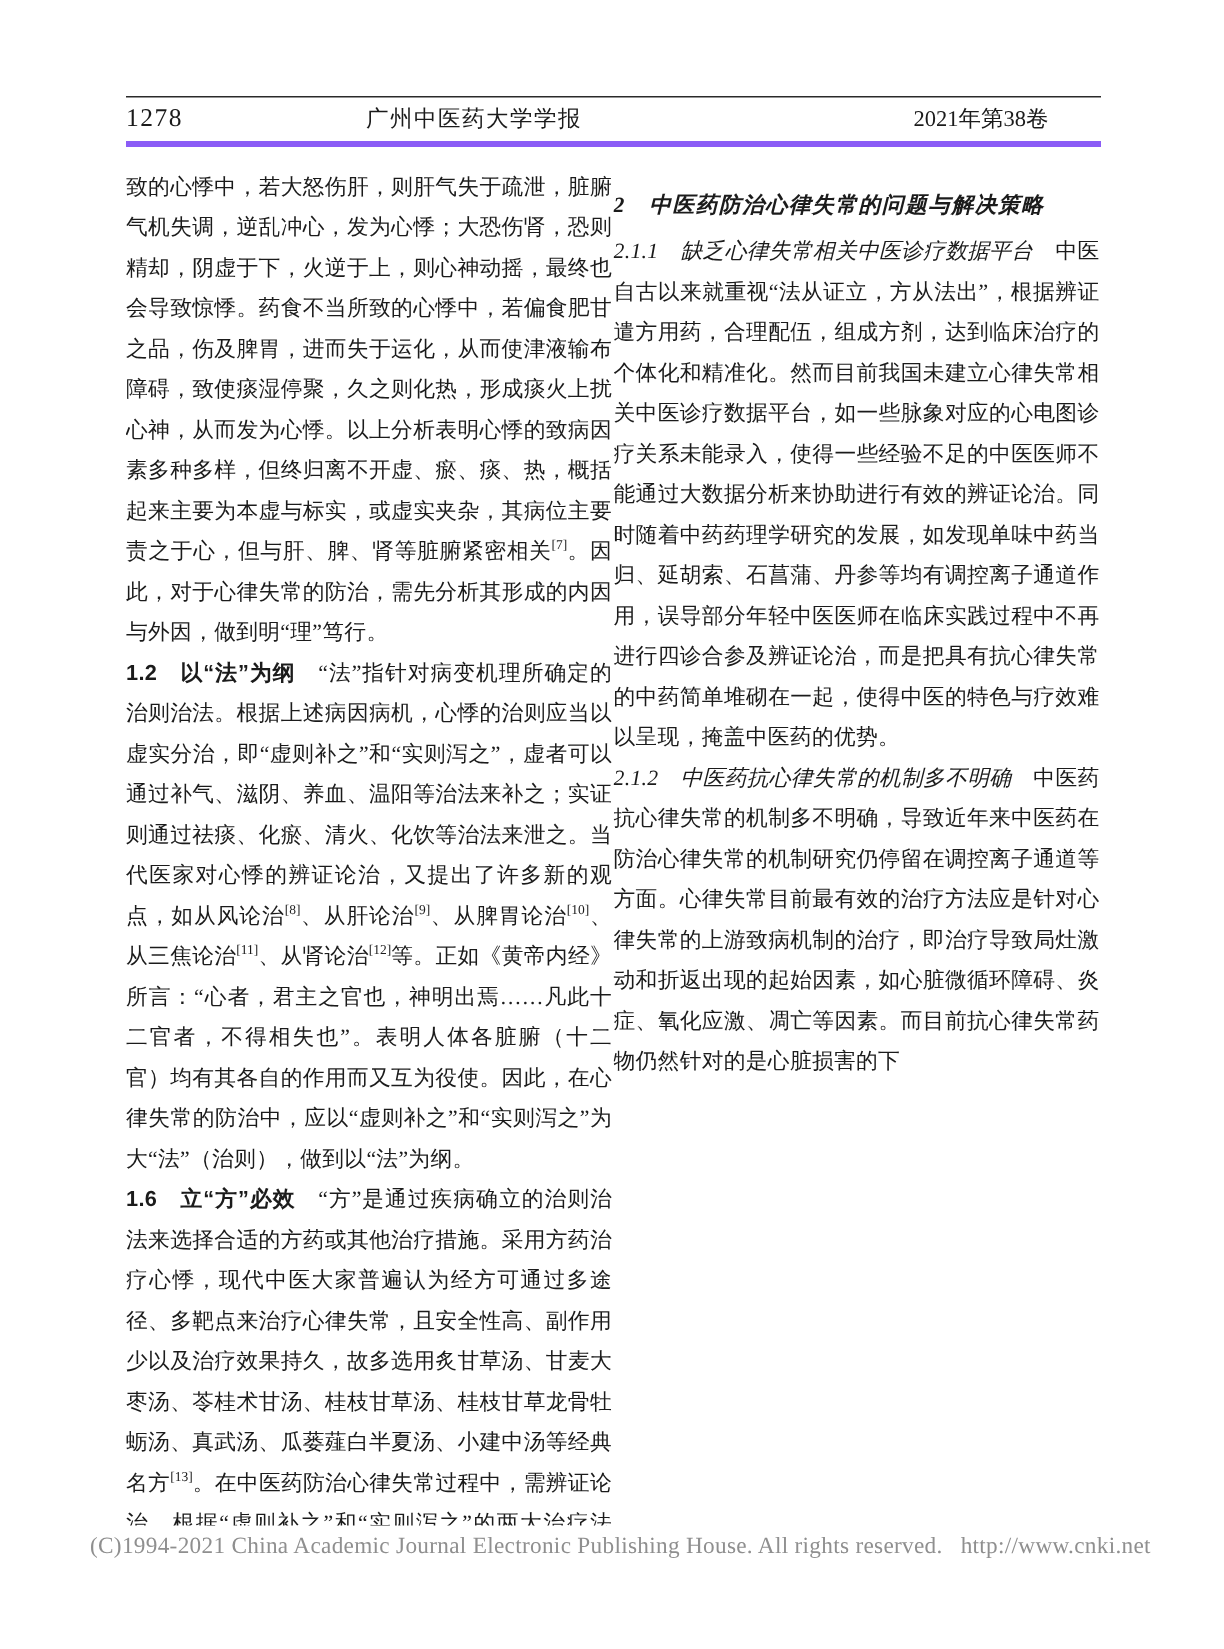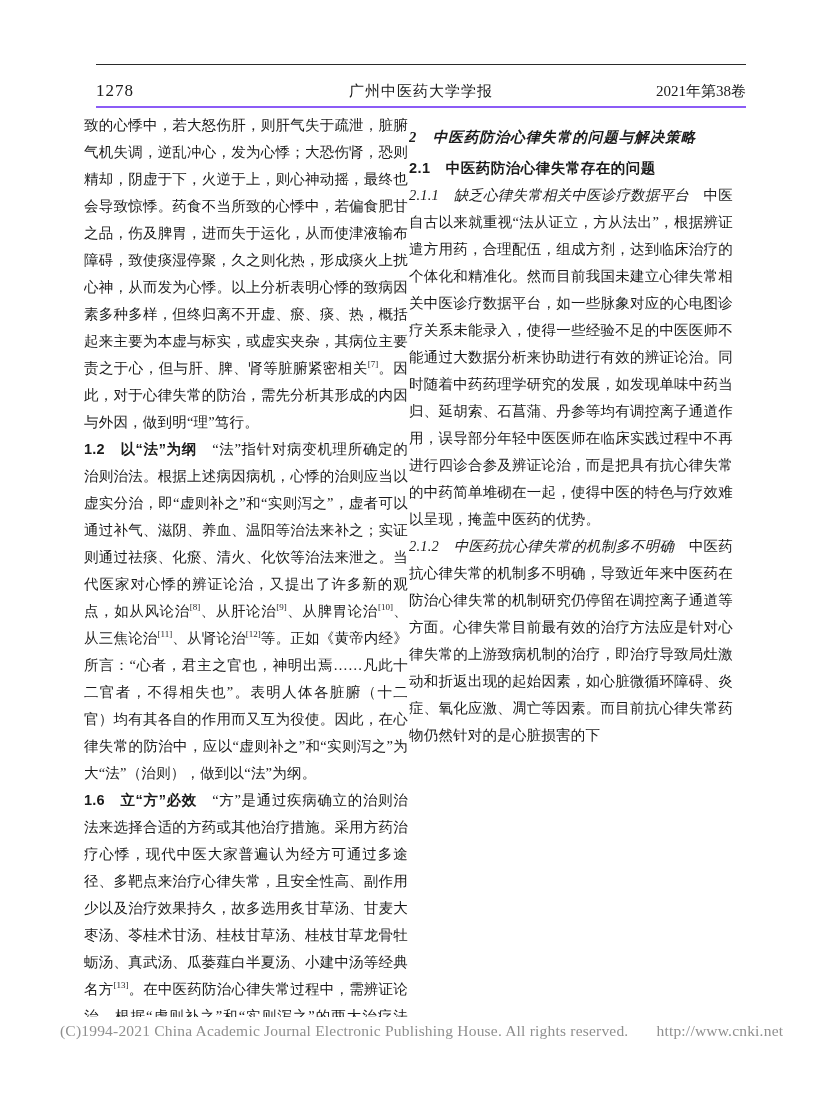--- a/index.html
+++ b/index.html
@@ -11,30 +11,29 @@
     font-family: "Liberation Serif", "DejaVu Serif", serif;
     color: #1b1b1b;
     overflow: hidden;
   }
   .header {
     position: absolute;
     top: 64px;
     left: 84px;
     width: 650px;
     border-top: 1px solid #2a2a2a;
-    border-bottom: 2px solid #8b5cf6;
-    padding: 16px 0 5px 0;
+    border-bottom: 4px solid #8b5cf6;
+    padding: 4px 0 5px 0;
     display: flex;
     align-items: baseline;
     font-size: 15px;
-    margin-left: 12px;
   }
   .header .pgnum { width: 160px; font-size: 17px; letter-spacing: 1px; }
-  .header .jtitle { flex: 1; text-align: center; letter-spacing: 1px; }
-  .header .vol { width: 160px; text-align: right; }
+  .header .jtitle { flex: 1; text-align: left; letter-spacing: 1px; }
+  .header .vol { width: 160px; text-align: center; }
   .columns {
     position: absolute;
     top: 112px;
     left: 84px;
     width: 664px;
     height: 905px;
     display: flex;
     gap: 1px;
     overflow: hidden;
   }
@@ -78,42 +77,41 @@
   .footer {
     position: absolute;
     top: 1022px;
     left: 60px;
     width: 700px;
     font-size: 15.5px;
     color: #8f8f8f;
     letter-spacing: 0.2px;
     white-space: nowrap;
   }
-  .footer .url { margin-left: 28px; }
+  .footer .url { margin-left: 12px; }
 </style>
 </head>
 <body>
 
 <div class="page">
 
   <div class="header">
     <span class="pgnum">1278</span>
     <span class="jtitle">广州中医药大学学报</span>
     <span class="vol">2021年第38卷</span>
   </div>
 
   <div class="columns">
     <div class="col" id="col-left">
         <div class="block p"><span class="r-n">致的心悸中，若大怒伤肝，则肝气失于疏泄，脏腑气机失调，逆乱冲心，发为心悸；大恐伤肾，恐则精却，阴虚于下，火逆于上，则心神动摇，最终也会导致惊悸。药食不当所致的心悸中，若偏食肥甘之品，伤及脾胃，进而失于运化，从而使津液输布障碍，致使痰湿停聚，久之则化热，形成痰火上扰心神，从而发为心悸。以上分析表明心悸的致病因素多种多样，但终归离不开虚、瘀、痰、热，概括起来主要为本虚与标实，或虚实夹杂，其病位主要责之于心，但与肝、脾、肾等脏腑紧密相关</span><sup class="r-sup">[7]</sup><span class="r-n">。因此，对于心律失常的防治，需先分析其形成的内因与外因，做到明“理”笃行。</span></div>
         <div class="block p"><span class="r-b">1.2　以“法”为纲</span><span class="r-n">　“法”指针对病变机理所确定的治则治法。根据上述病因病机，心悸的治则应当以虚实分治，即“虚则补之”和“实则泻之”，虚者可以通过补气、滋阴、养血、温阳等治法来补之；实证则通过祛痰、化瘀、清火、化饮等治法来泄之。当代医家对心悸的辨证论治，又提出了许多新的观点，如从风论治</span><sup class="r-sup">[8]</sup><span class="r-n">、从肝论治</span><sup class="r-sup">[9]</sup><span class="r-n">、从脾胃论治</span><sup class="r-sup">[10]</sup><span class="r-n">、从三焦论治</span><sup class="r-sup">[11]</sup><span class="r-n">、从肾论治</span><sup class="r-sup">[12]</sup><span class="r-n">等。正如《黄帝内经》所言：“心者，君主之官也，神明出焉……凡此十二官者，不得相失也”。表明人体各脏腑（十二官）均有其各自的作用而又互为役使。因此，在心律失常的防治中，应以“虚则补之”和“实则泻之”为大“法”（治则），做到以“法”为纲。</span></div>
         <div class="block p"><span class="r-b">1.6　立“方”必效</span><span class="r-n">　“方”是通过疾病确立的治则治法来选择合适的方药或其他治疗措施。采用方药治疗心悸，现代中医大家普遍认为经方可通过多途径、多靶点来治疗心律失常，且安全性高、副作用少以及治疗效果持久，故多选用炙甘草汤、甘麦大枣汤、苓桂术甘汤、桂枝甘草汤、桂枝甘草龙骨牡蛎汤、真武汤、瓜蒌薤白半夏汤、小建中汤等经典名方</span><sup class="r-sup">[13]</sup><span class="r-n">。在中医药防治心律失常过程中，需辨证论治，根据“虚则补之”和“实则泻之”的两大治疗法则，选用合适的经方或自拟处方，做到立“方”必效。</span></div>
       </div>
     <div class="col" id="col-right">
         <div class="block h2"><span class="r-k">2　中医药防治心律失常的问题与解决策略</span></div>
-        <div class="block h3"><span class="r-b">2.1　中医药防治心律失常存在的问题</span></div>
         <div class="block p"><span class="r-k">2.1.1　缺乏心律失常相关中医诊疗数据平台</span><span class="r-n">　中医自古以来就重视“法从证立，方从法出”，根据辨证遣方用药，合理配伍，组成方剂，达到临床治疗的个体化和精准化。然而目前我国未建立心律失常相关中医诊疗数据平台，如一些脉象对应的心电图诊疗关系未能录入，使得一些经验不足的中医医师不能通过大数据分析来协助进行有效的辨证论治。同时随着中药药理学研究的发展，如发现单味中药当归、延胡索、石菖蒲、丹参等均有调控离子通道作用，误导部分年轻中医医师在临床实践过程中不再进行四诊合参及辨证论治，而是把具有抗心律失常的中药简单堆砌在一起，使得中医的特色与疗效难以呈现，掩盖中医药的优势。</span></div>
         <div class="block p"><span class="r-k">2.1.2　中医药抗心律失常的机制多不明确</span><span class="r-n">　中医药抗心律失常的机制多不明确，导致近年来中医药在防治心律失常的机制研究仍停留在调控离子通道等方面。心律失常目前最有效的治疗方法应是针对心律失常的上游致病机制的治疗，即治疗导致局灶激动和折返出现的起始因素，如心脏微循环障碍、炎症、氧化应激、凋亡等因素。而目前抗心律失常药物仍然针对的是心脏损害的下</span></div>
       </div>
   </div>
 
   <div class="footer">
     <span>(C)1994-2021 China Academic Journal Electronic Publishing House. All rights reserved.</span><span class="url">http://www.cnki.net</span>
   </div>
 
 </div>

